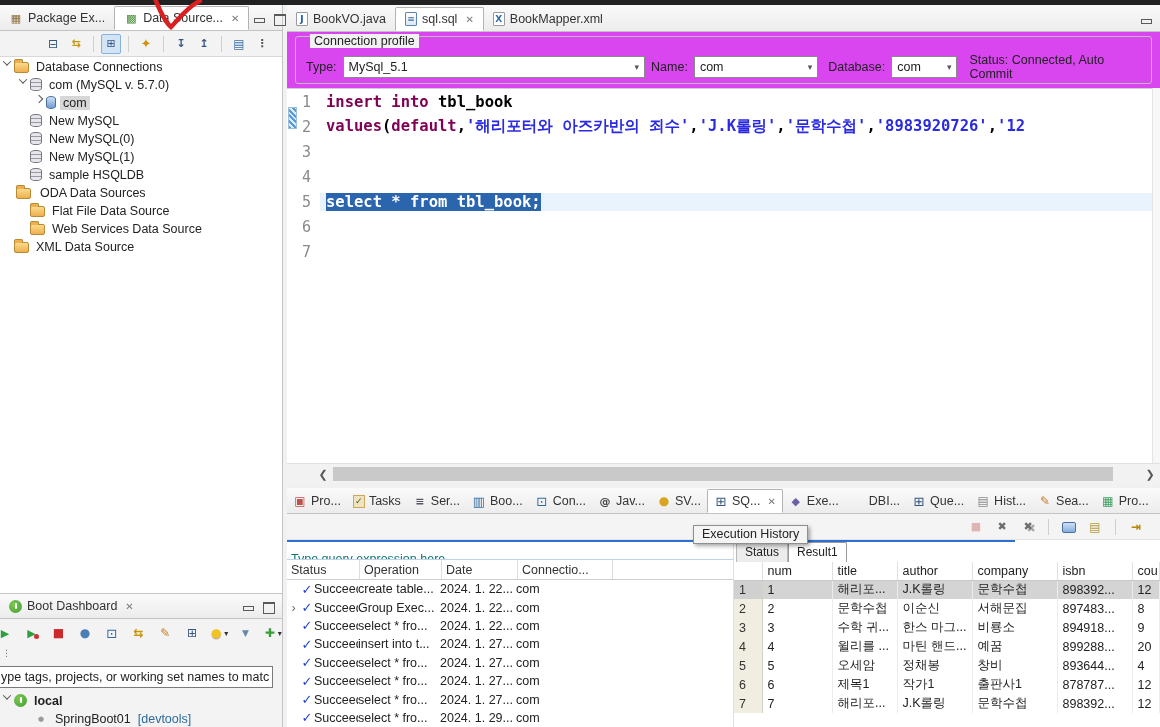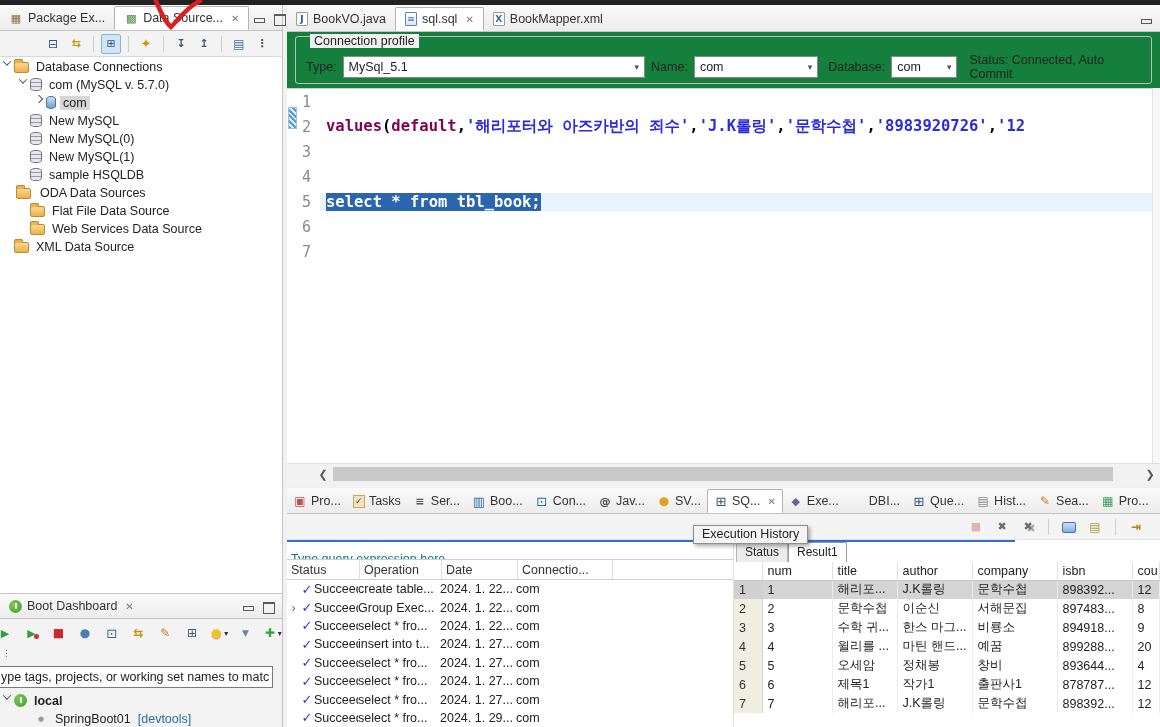--- a/index.html
+++ b/index.html
@@ -100,21 +100,21 @@
   #boot-toolbar{height:24px;display:flex;align-items:center;gap:7px;padding-left:0;margin-left:-5px;margin-top:2px}
   #boot-wrap-indicator{position:absolute;left:2px;top:54px;color:#777;font-size:9px;letter-spacing:-1px}
   #boot-filter{position:absolute;left:-3px;top:72px;width:276px;height:22px;border:1px solid #7a7a7a;background:#fff;
     font:12.5px "Liberation Sans",sans-serif;color:#222;padding:0 3px}
   #boot-tree{position:absolute;left:2px;top:100px;width:278px}
   .boot-suffix{color:#2d6b9f}
   .bold{font-weight:bold}
   
   #main{top:5px;left:287px;width:873px;height:483px;background:#f1f1f1}
   #editor-tabbar{height:27px}
-  #conn-area{height:56px;background:#15803d;position:relative}
+  #conn-area{height:56px;background:#d946ef;position:relative}
   #conn-group{position:absolute;left:8px;right:8px;top:4px;bottom:4px;border:1px solid #bdbdbd;border-radius:3px}
   #conn-group-label{position:absolute;left:14px;top:-3px;background:#f1f1f1;padding:0 4px;font-size:12.5px}
   .conn-row{position:absolute;left:10px;right:6px;top:16px;display:flex;align-items:center;gap:6px;font-size:12.5px}
   .selectbox{height:22px;background:#fff;border:1px solid #8a8a8a;display:inline-flex;align-items:center;
     justify-content:space-between;padding:0 5px;font-size:12.5px}
   .selectbox .sel-caret{color:#555;font-size:9px}
   #editor{position:absolute;left:0;top:83px;width:873px;height:375px;background:#fff;overflow:hidden;border-top:1px solid #cfcfcf}
   .code-line{display:flex;height:25px;align-items:center;font:bold 15.5px "DejaVu Sans Mono",monospace;white-space:pre;position:relative}
   .code-line .ln{width:33px;text-align:right;padding-right:9px;color:#8a8a8a;font-weight:normal;font-size:15px;flex:none}
   .code-line .code{padding-left:6px;overflow:hidden;flex:1}
@@ -373,21 +373,21 @@
         <span class="selectbox" style="width:68px">
           <span>com</span>
           <span class="sel-caret">▾</span>
         </span>
         <span style="margin-left:6px">Status: Connected, Auto Commit</span>
       </div>
     </div>
   </div>
 
   <div id="editor">
-      <div class="code-line"><span class="ln">1</span></div>
+      <div class="code-line"><span class="ln">1</span><span class="code"><span class="tok-kw">insert</span><span class="tok-pl"> </span><span class="tok-kw">into</span><span class="tok-pl"> tbl_book</span></span></div>
       <div class="code-line"><span class="ln">2</span><span class="code"><span class="tok-kw">values</span><span class="tok-pl">(</span><span class="tok-kw">default</span><span class="tok-pl">,</span><span class="tok-st">'해리포터와 아즈카반의 죄수'</span><span class="tok-pl">,</span><span class="tok-st">'J.K롤링'</span><span class="tok-pl">,</span><span class="tok-st">'문학수첩'</span><span class="tok-pl">,</span><span class="tok-st">'8983920726'</span><span class="tok-pl">,</span><span class="tok-st">'12</span></span></div>
       <div class="code-line"><span class="ln">3</span><span class="code"></span></div>
       <div class="code-line"><span class="ln">4</span><span class="code"></span></div>
       <div class="code-line cur"><span class="ln">5</span><span class="code"><span class="tok-sel">select * from tbl_book;</span></span></div>
       <div class="code-line"><span class="ln">6</span><span class="code"></span></div>
       <div class="code-line"><span class="ln">7</span><span class="code"></span></div>
     </div>
   <div id="ruler-marker"></div>
 
   <div id="hscroll">

